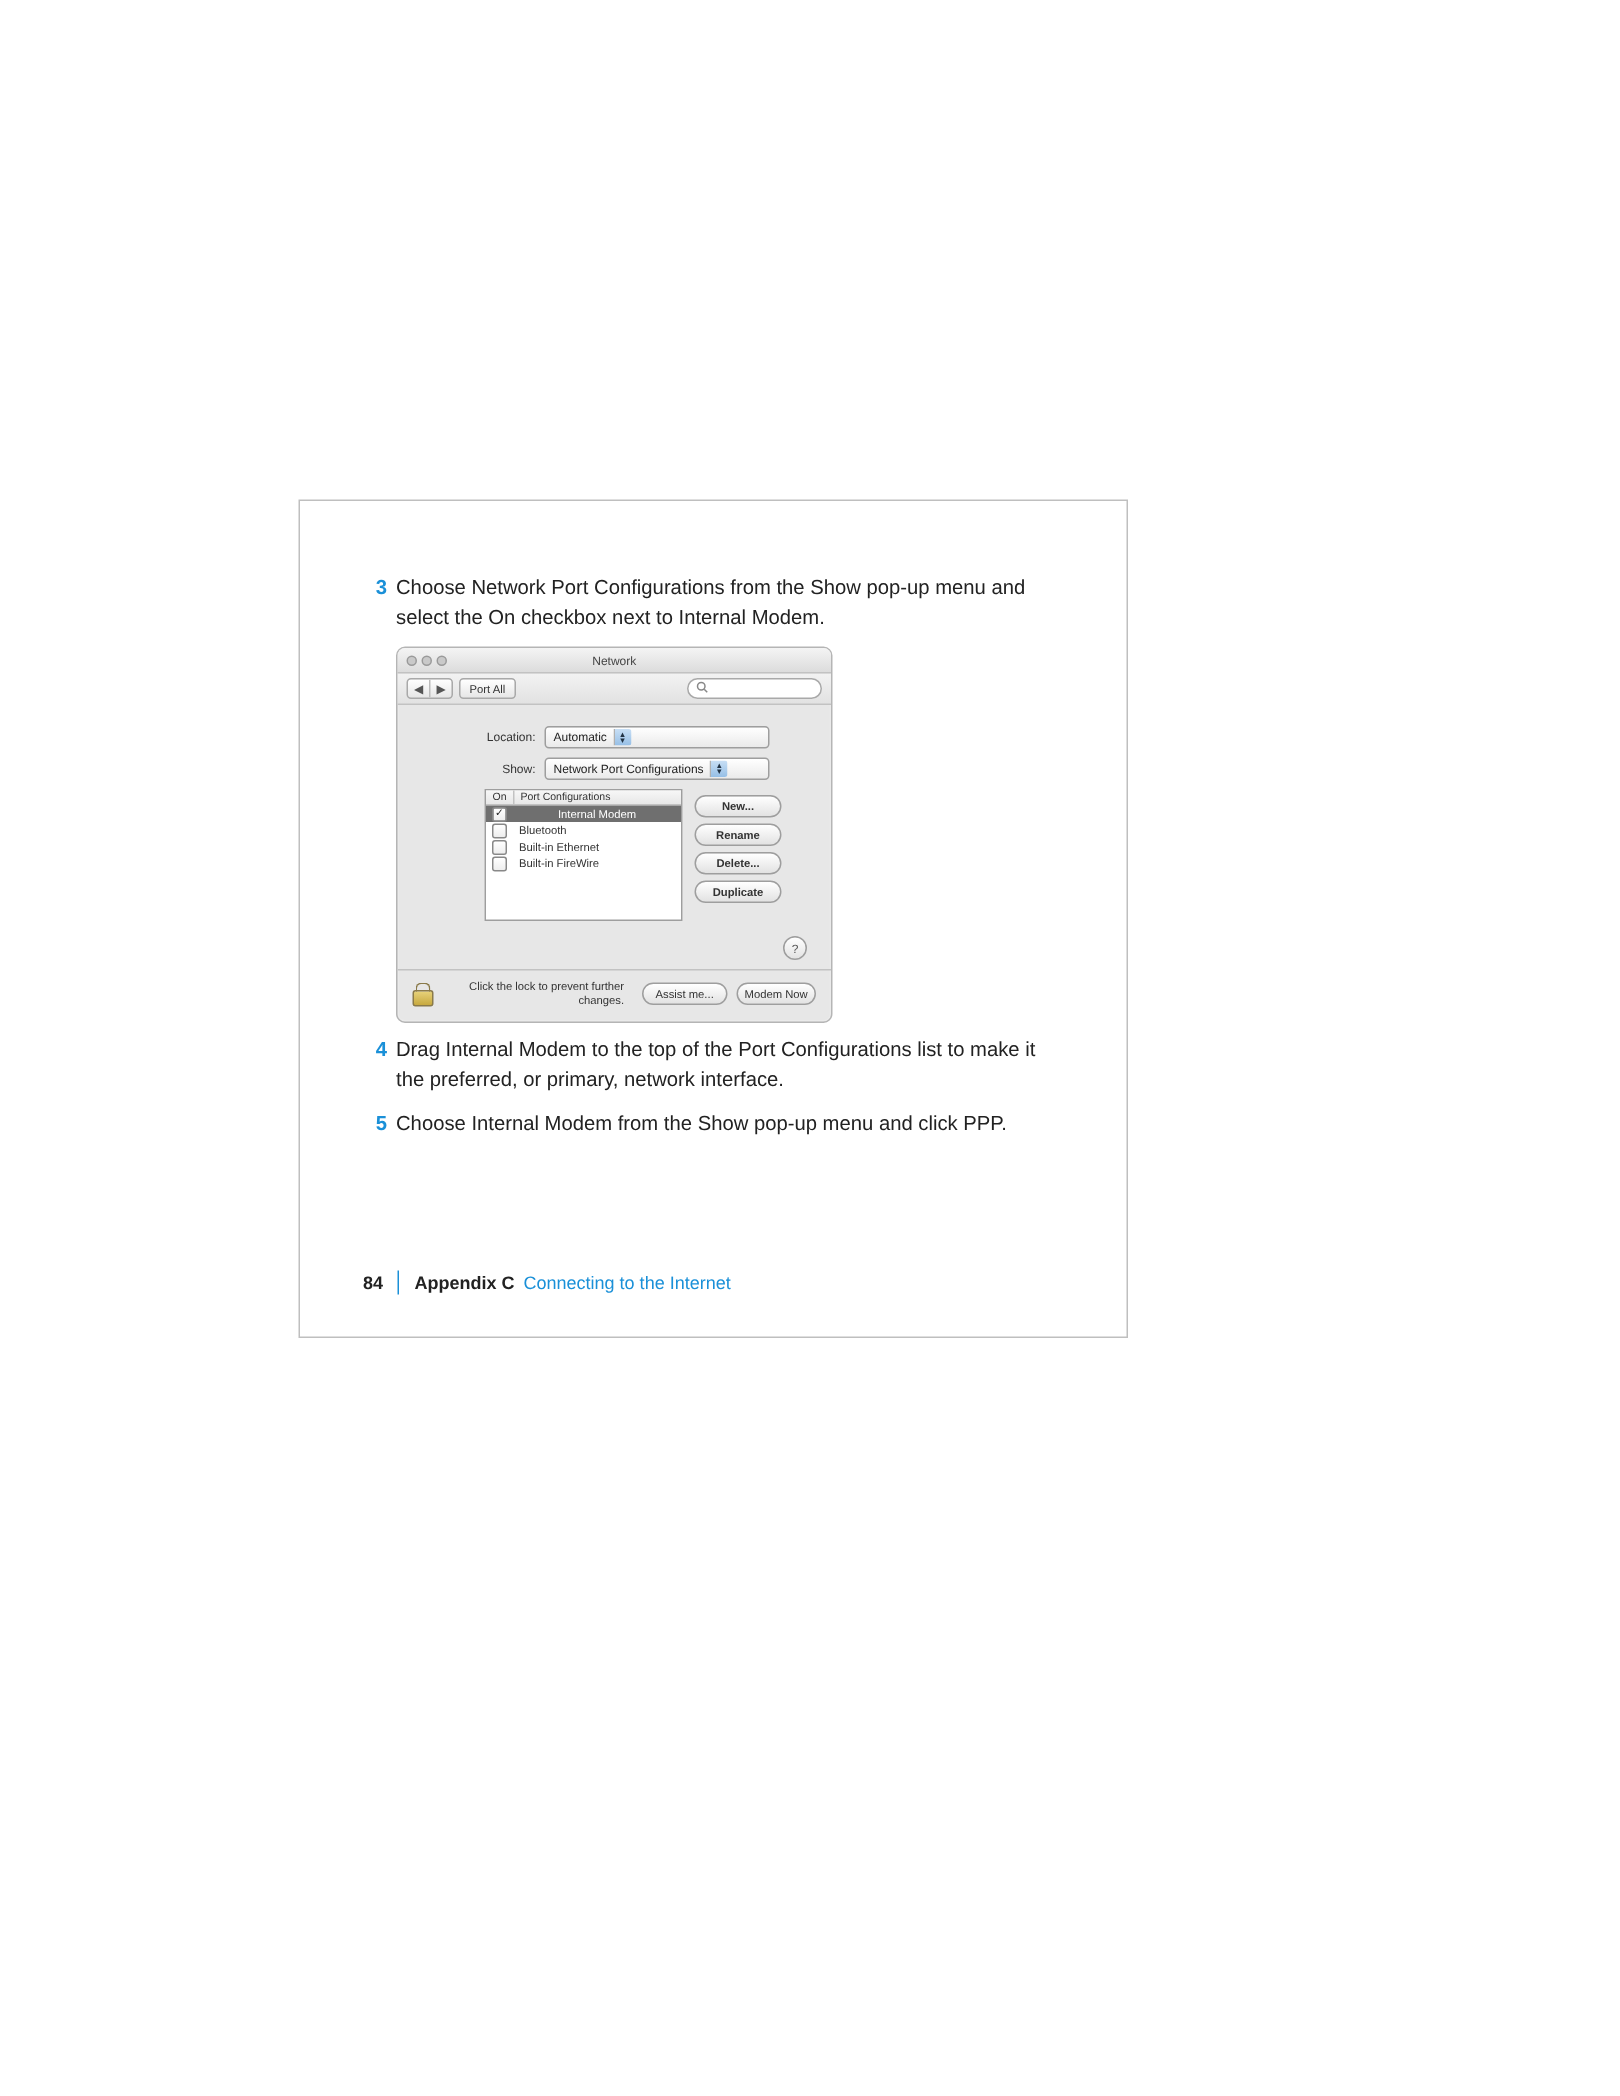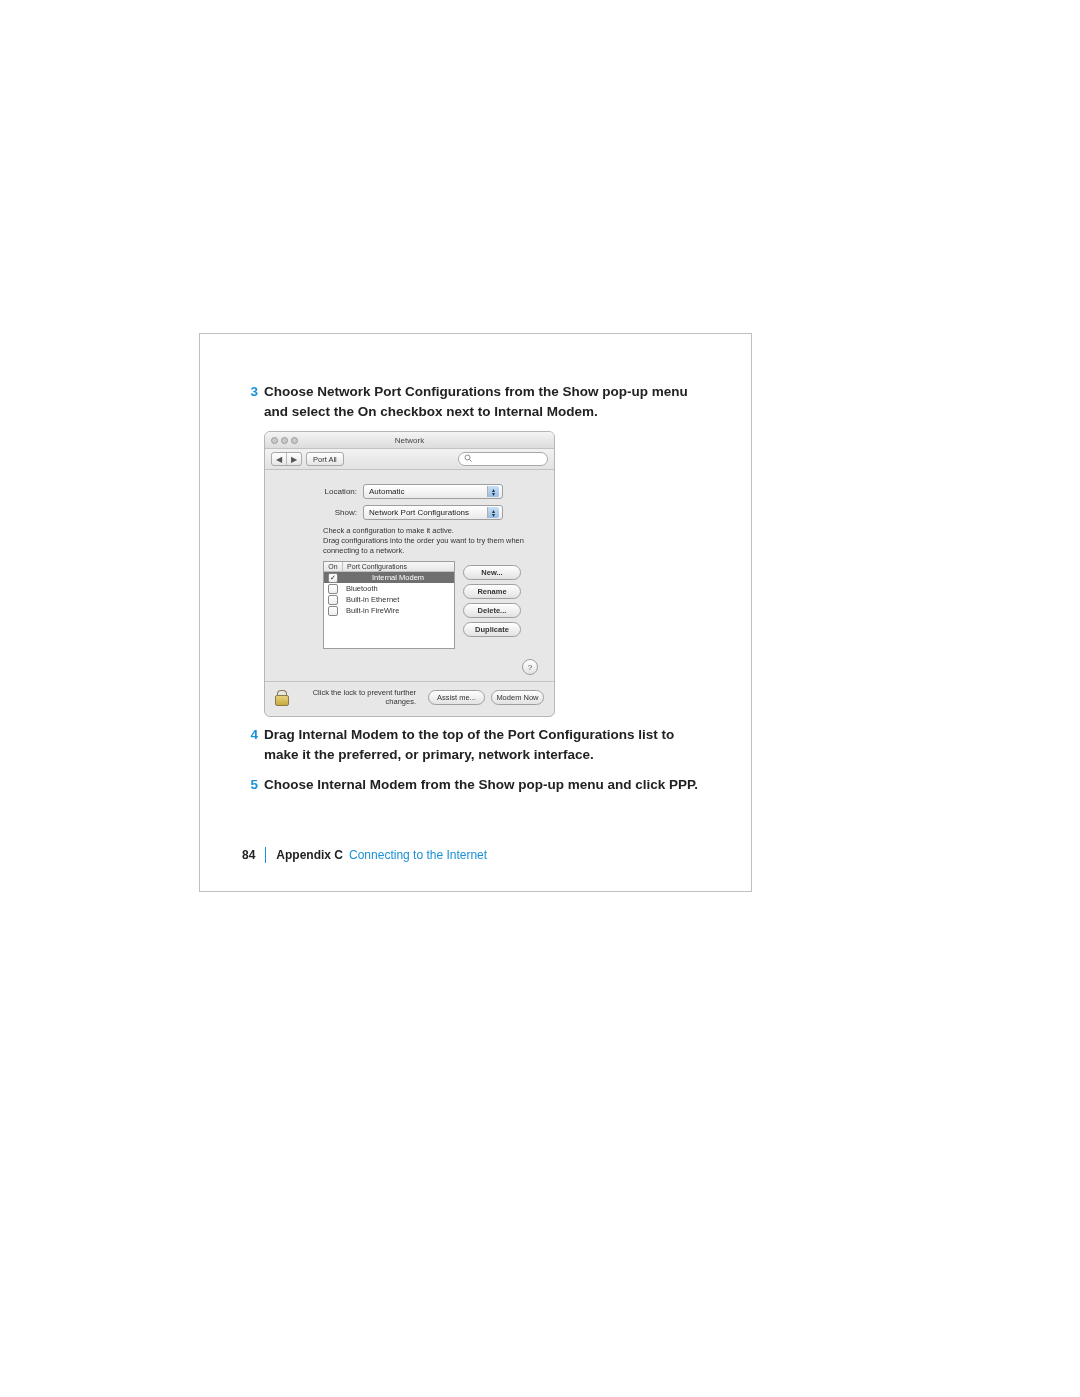--- a/index.html
+++ b/index.html
@@ -35,21 +35,20 @@
   .step-num {
     color: #1a90d8;
     font-weight: 600;
     width: 16px;
     flex: 0 0 16px;
     text-align: right;
     margin-right: 6px;
   }
   .step-body {
     flex: 1 1 auto;
-    font-weight: bold;
   }
   
   .mac-window {
     width: 289px;
     margin: 8px 0 8px 22px;
     border: 1px solid #b5b5b5;
     border-radius: 6px;
     background: #e7e7e7;
     font-family: "Lucida Grande", "Lucida Sans", Arial, sans-serif;
     font-size: 8px;
@@ -97,24 +96,24 @@
   .search-box {
     margin-left:auto;
     display:flex; align-items:center;
     background:#fff; border:1px solid #a9a9a9; border-radius:8px;
     height:12px; width:78px; padding:0 5px; font-size:8px; color:#888;
   }
   .form-area { padding: 14px 16px 4px 16px; }
   .form-row { display:flex; align-items:center; margin-bottom:6px; }
   .form-row .lbl { width:76px; text-align:right; margin-right:6px; font-size:8px; color:#333;}
   .popup {
-    display:flex; align-items:center; justify-content:space-between;
+    display:flex; align-items:center; justify-content:flex-start;
     background:linear-gradient(#fff,#eaeaea);
     border:1px solid #9e9e9e; border-radius:3px;
-    height:13px; padding:0 3px 0 5px; font-size:8px; color:#222;
+    height:13px; padding:0 13px 0 5px; font-size:8px; color:#222;
   }
   .popup.loc { width:130px;}
   .popup.show { width:130px;}
   .popup .end {
     width:11px; height:11px; border-left:1px solid #b0b0b0;
     display:flex; flex-direction:column; align-items:center; justify-content:center;
     background:linear-gradient(#c8dff5,#96bfe6); border-radius:0 2px 2px 0;
     font-size:6px; color:#234; line-height:4px; margin-left:4px;
   }
   .hint {
@@ -235,24 +234,20 @@
           </div>
         </div>
         <div class="form-row">
           <span class="lbl">Show:</span>
           <div class="popup show">
             <span>Network Port Configurations</span>
             <span class="end">▴<br>▾</span>
           </div>
         </div>
 
-        <div class="hint">
-          <span>Check a configuration to make it active.</span><br>
-          <span>Drag configurations into the order you want to try them when connecting to a network.</span>
-        </div>
 
         <div class="port-area">
           <div class="port-list">
             <div class="port-head">
               <span class="c1">On</span>
               <span class="c2">Port Configurations</span>
             </div>
             <div class="port-row sel">
               <span class="c1">
                   <span class="chk">✓</span>

